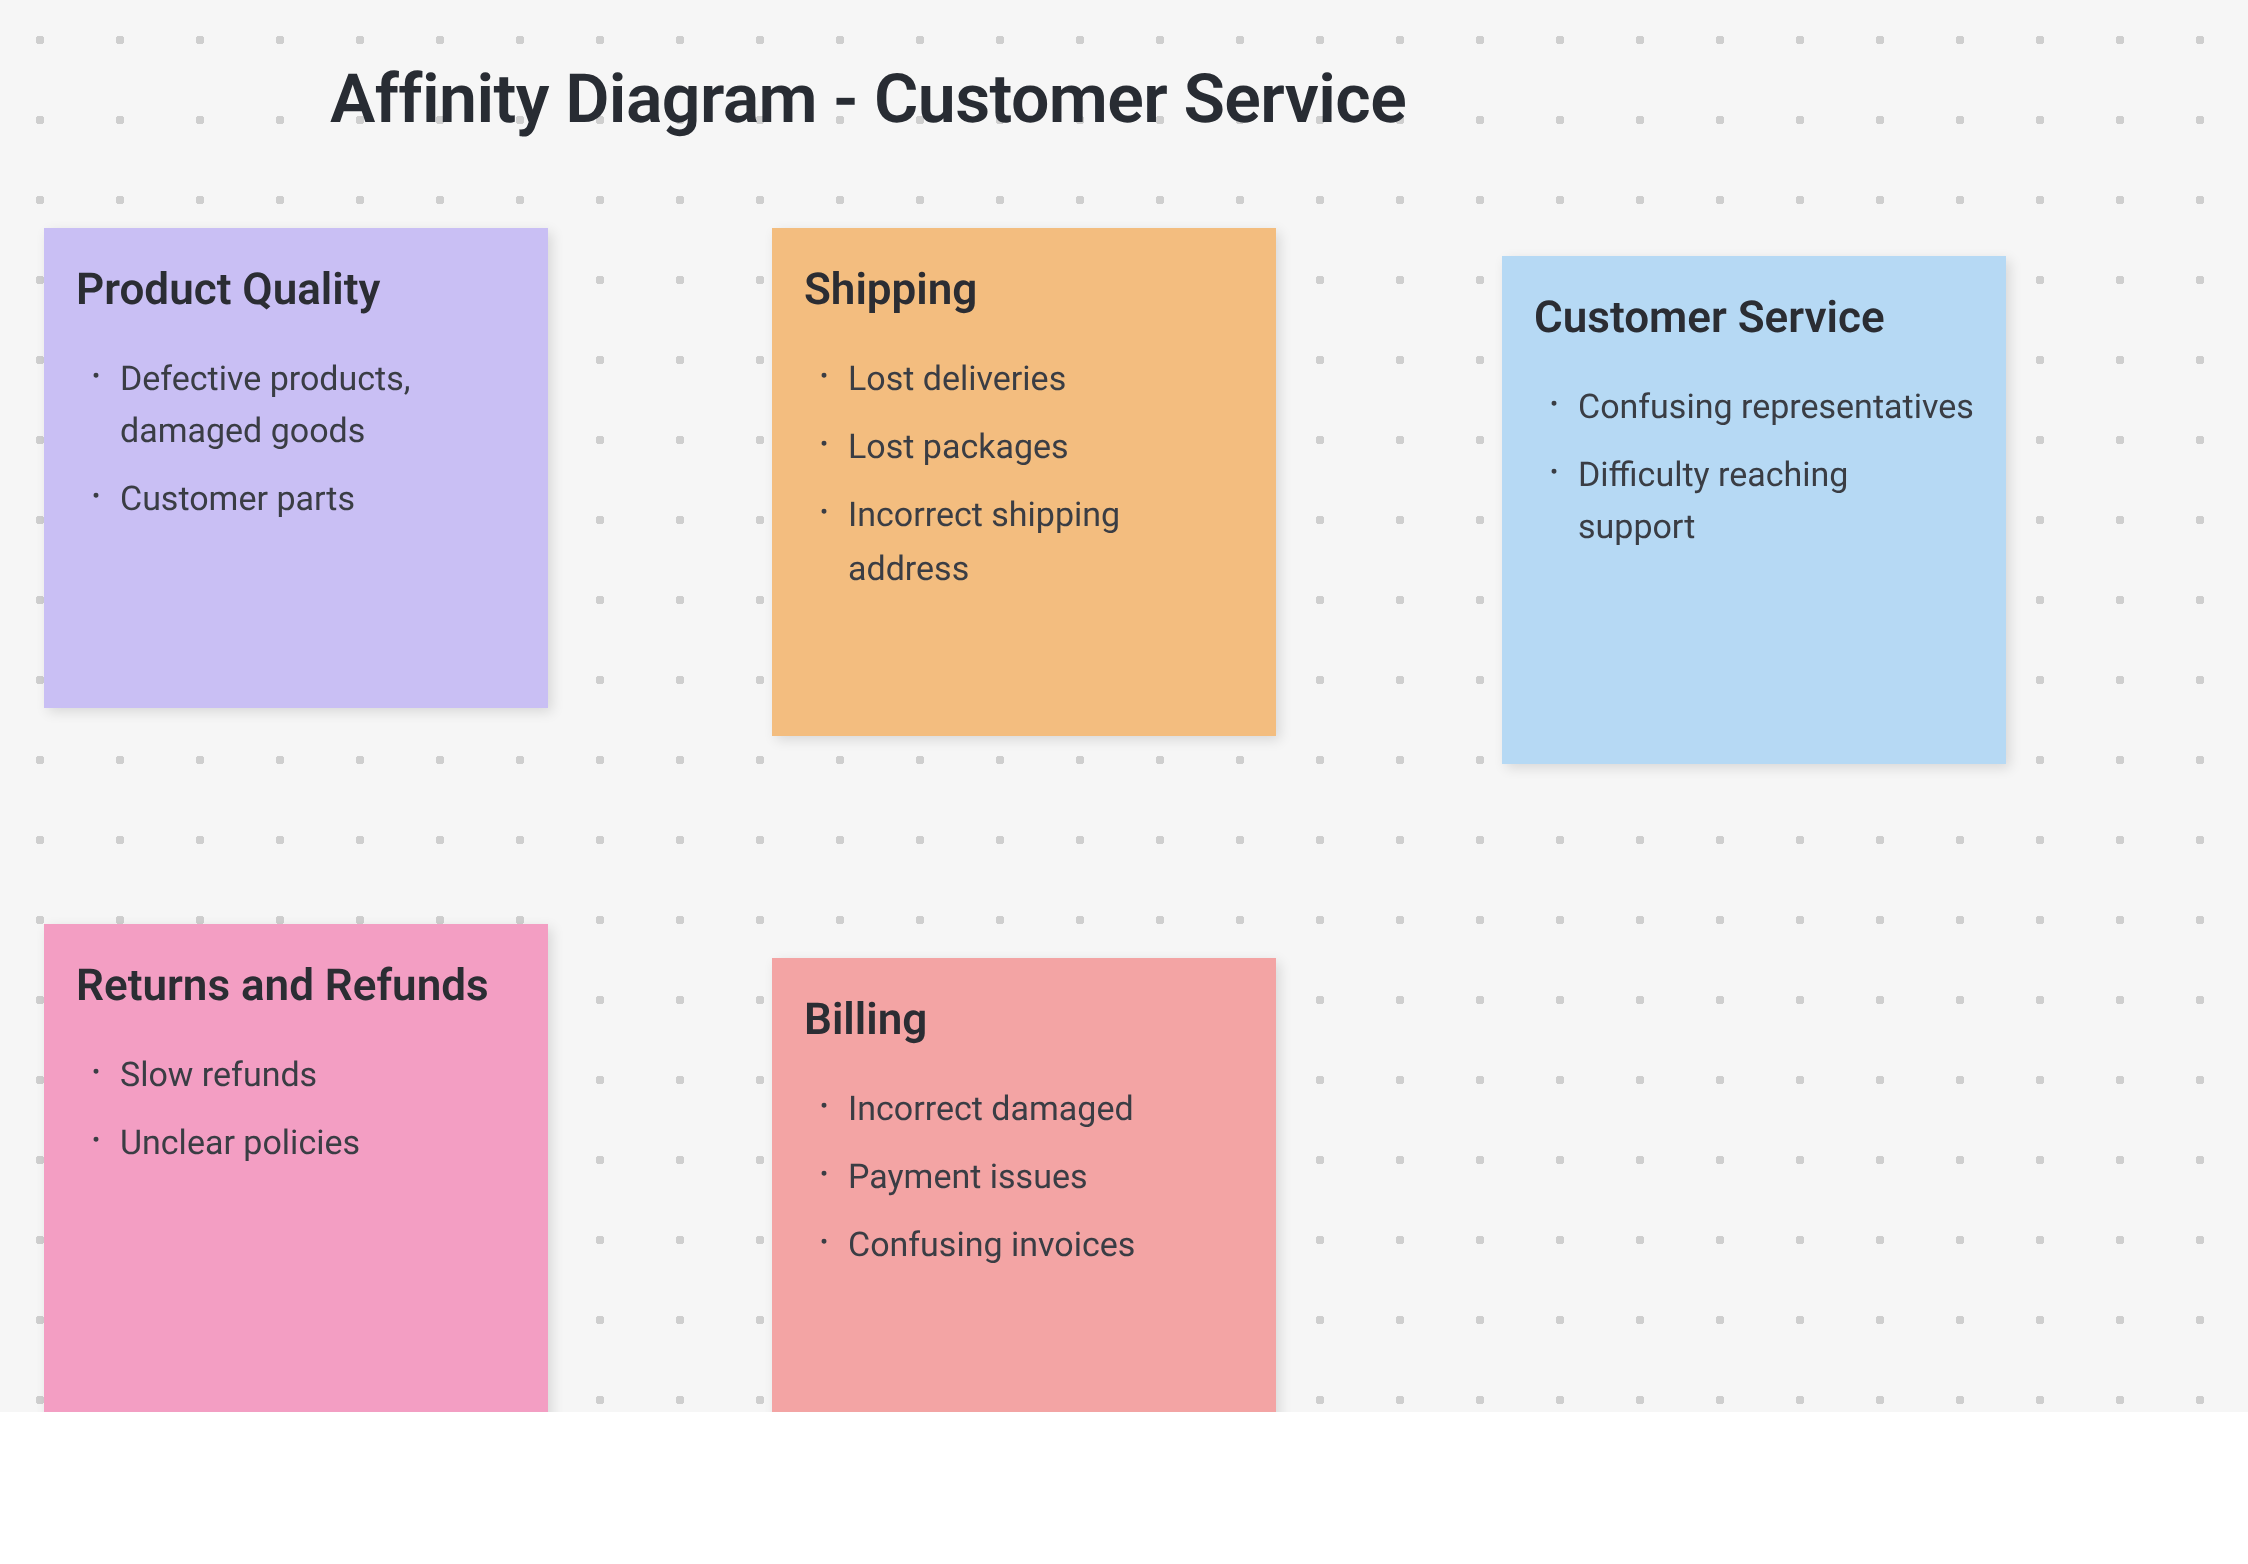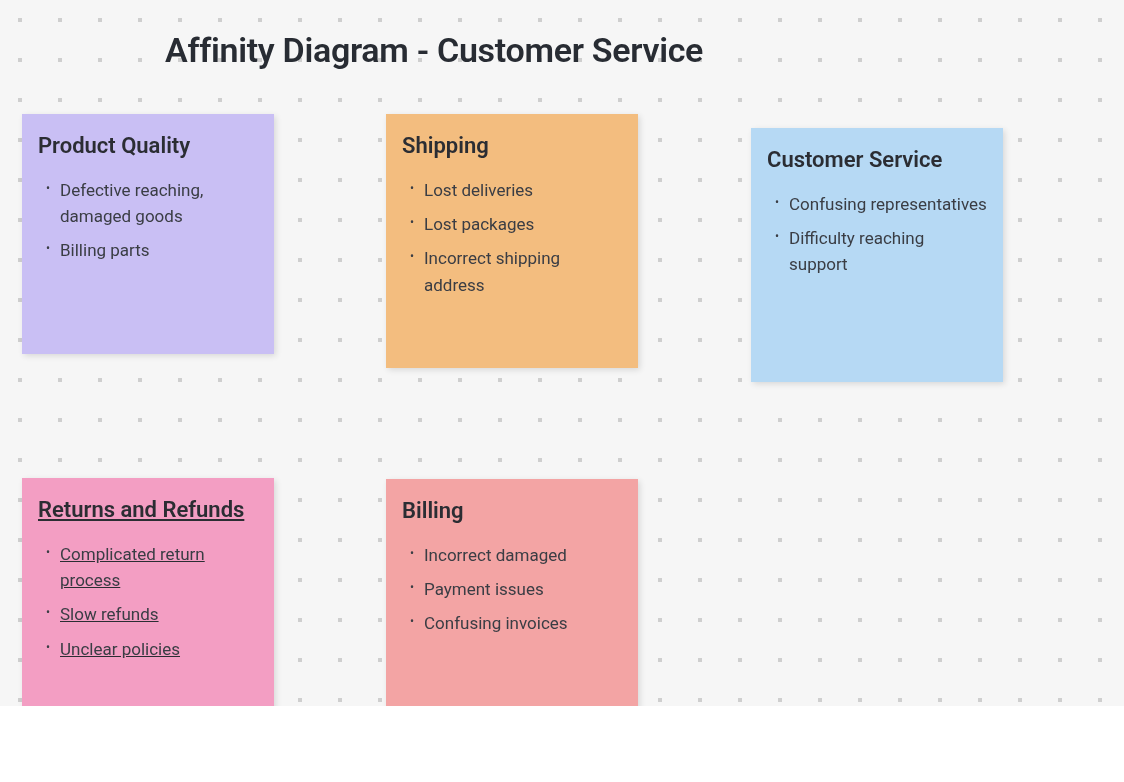--- a/index.html
+++ b/index.html
@@ -74,46 +74,45 @@
 </head>
 <body>
 
 <div class="canvas">
 
   <div class="title">Affinity Diagram - Customer Service</div>
 
   <div class="card c-purple" style="left:22px; top:114px; height:240px;">
     <div class="card-title">Product Quality</div>
     <ul>
-      <li>Defective reaching, damaged goods</li>
-      <li>Billing parts</li>
+      <li>Defective products, damaged goods</li>
+      <li>Customer parts</li>
     </ul>
   </div>
 
   <div class="card c-orange" style="left:386px; top:114px; height:254px;">
     <div class="card-title">Shipping</div>
     <ul>
       <li>Lost deliveries</li>
       <li>Lost packages</li>
       <li>Incorrect shipping address</li>
     </ul>
   </div>
 
   <div class="card c-blue" style="left:751px; top:128px; height:254px;">
     <div class="card-title">Customer Service</div>
     <ul>
       <li>Confusing representatives</li>
       <li>Difficulty reaching support</li>
     </ul>
   </div>
 
-  <div class="card c-pink" style="left:22px; top:478px; height:280px;text-decoration:underline;">
+  <div class="card c-pink" style="left:22px; top:462px; height:280px;">
     <div class="card-title">Returns and Refunds</div>
     <ul>
-      <li>Complicated return process</li>
       <li>Slow refunds</li>
       <li>Unclear policies</li>
     </ul>
   </div>
 
   <div class="card c-salmon" style="left:386px; top:479px; height:280px;">
     <div class="card-title">Billing</div>
     <ul>
       <li>Incorrect damaged</li>
       <li>Payment issues</li>

